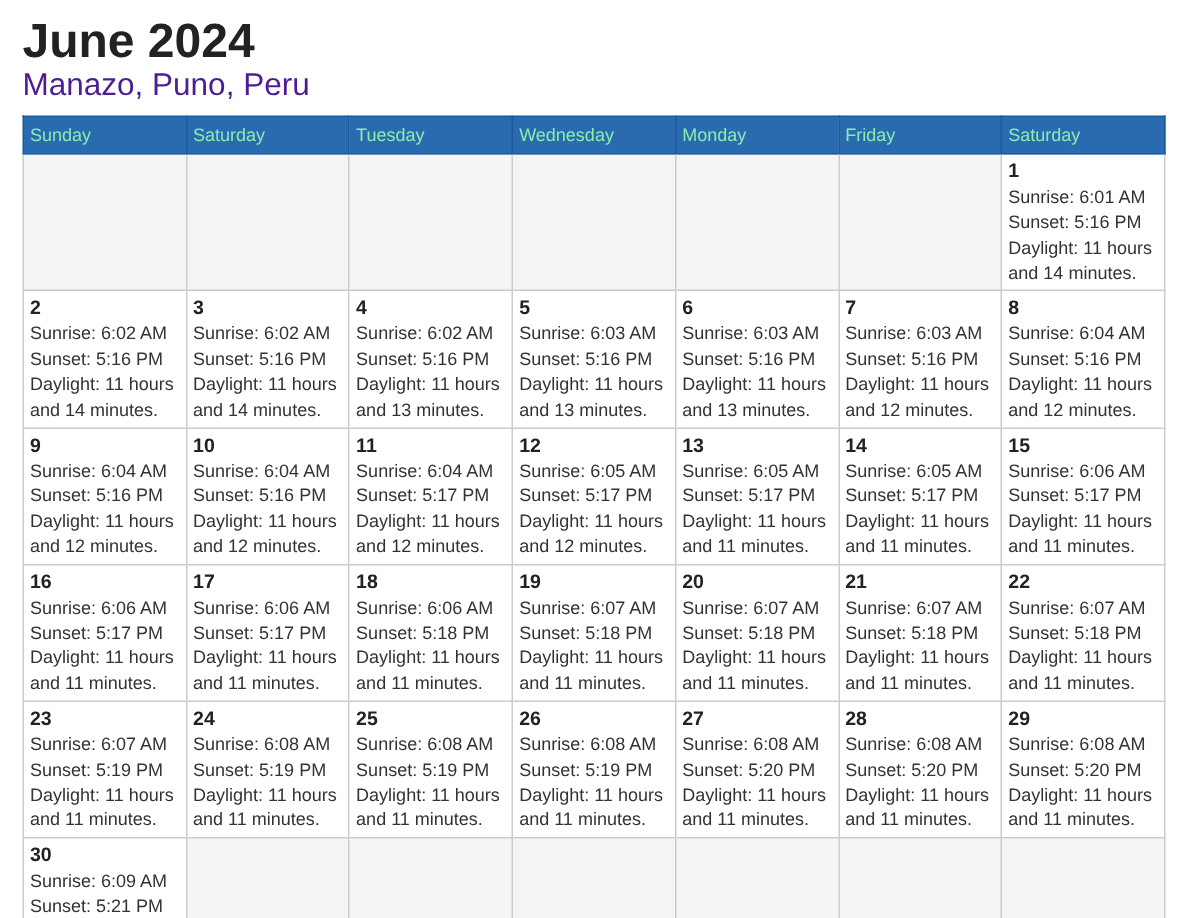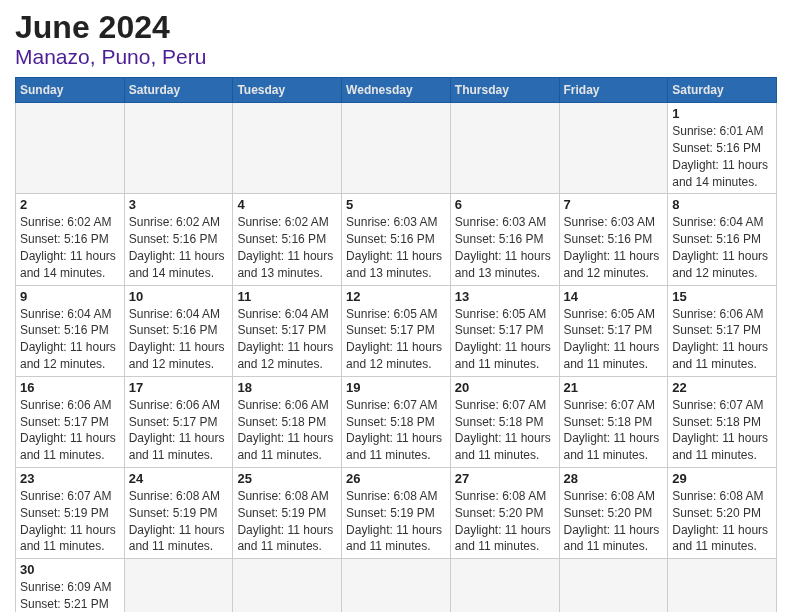--- a/index.html
+++ b/index.html
@@ -48,23 +48,23 @@
       font-weight: normal;
       color: #4c1d95;
     }
     .calendar {
       width: 100%;
       border-collapse: collapse;
       border: 1px solid #ccc;
     }
     .calendar th {
       background: #2a6ab0;
-      color: #e5e5e5;
+      color: #86efac;
       font-size: 12px;
-      font-weight: bold;
+      font-weight: normal;
       padding: 5px 4px;
       text-align: left;
       border: 1px solid #1a5a9a;
     }
     .calendar td {
       vertical-align: top;
       border: 1px solid #ccc;
       padding: 3px 4px;
       font-size: 9.5px;
       color: #333;
@@ -98,21 +98,21 @@
   </div>
 </div>
 
 <table class="calendar">
   <thead>
     <tr>
       <th>Sunday</th>
       <th>Saturday</th>
       <th>Tuesday</th>
       <th>Wednesday</th>
-      <th>Thursday</th>
+      <th>Monday</th>
       <th>Friday</th>
       <th>Saturday</th>
     </tr>
   </thead>
   <tbody id="calendar-body">
   <tr>
         <td class="empty"></td>
         <td class="empty"></td>
         <td class="empty"></td>
         <td class="empty"></td>

